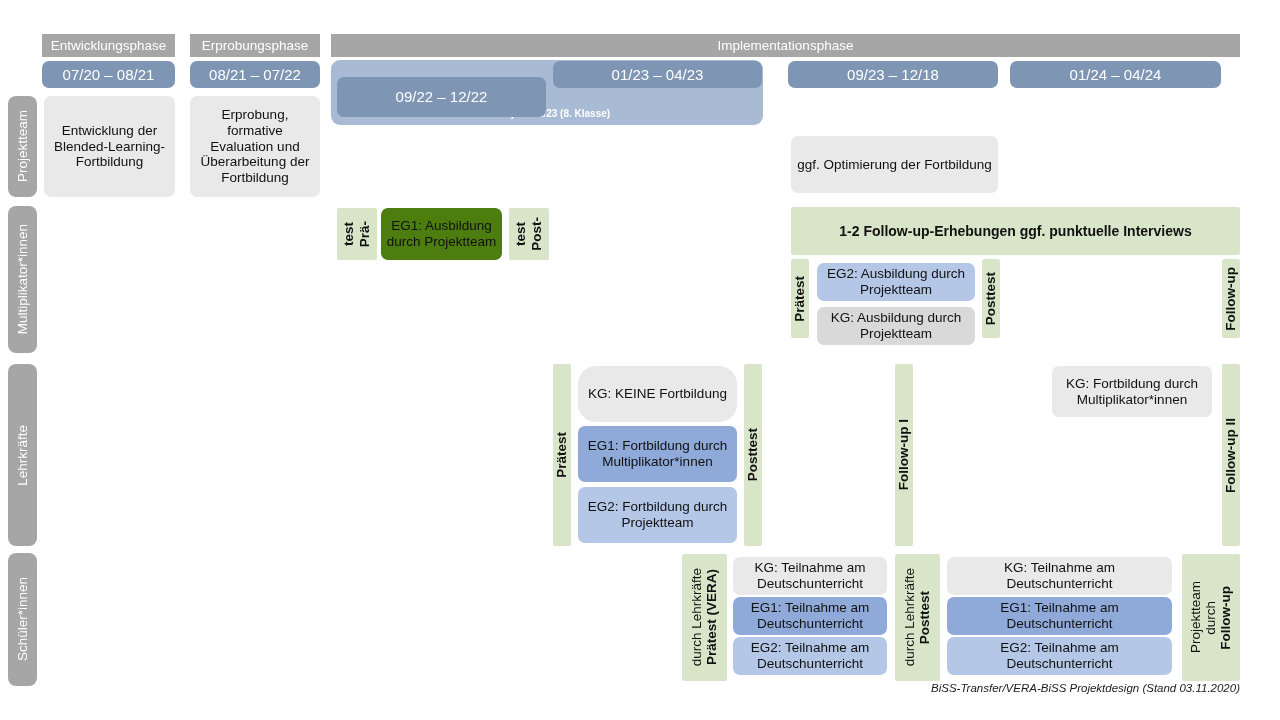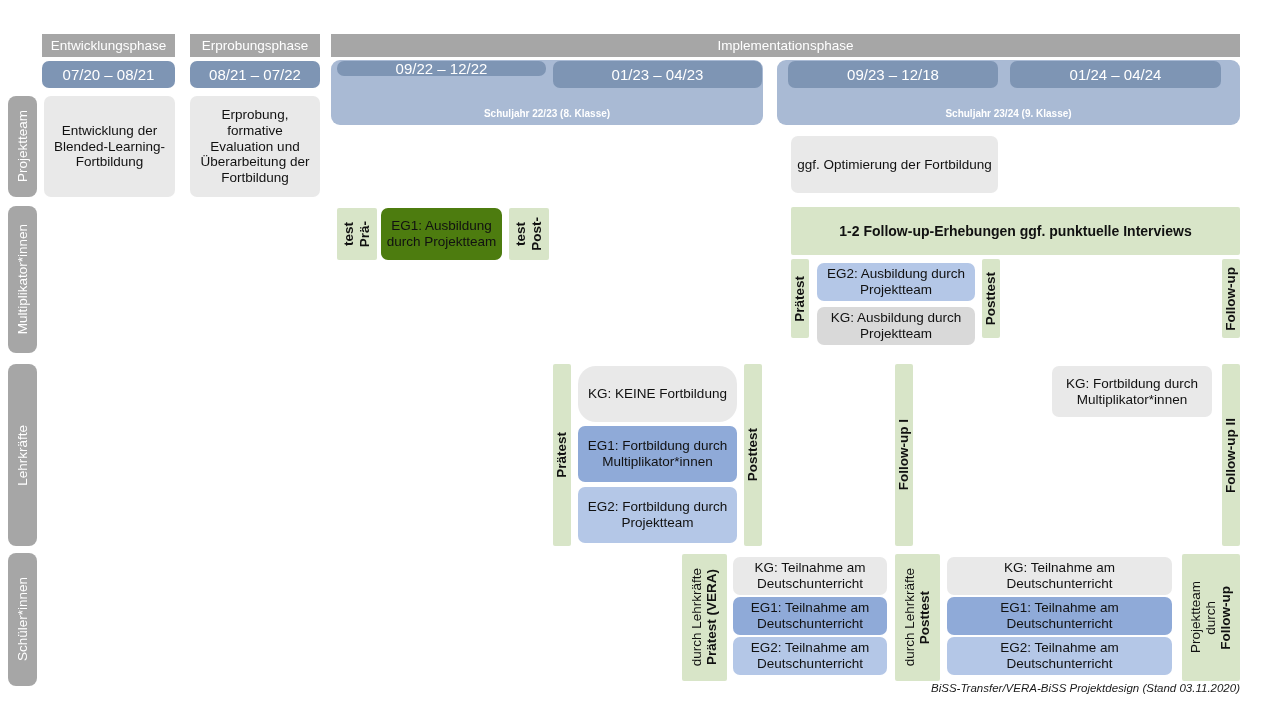--- a/index.html
+++ b/index.html
@@ -99,31 +99,28 @@
   <div class="abs phase-bar box" style="left:190px;top:34px;width:130px;height:23px;">
     <span>Erprobungsphase</span>
   </div>
   <div class="abs phase-bar box" style="left:331px;top:34px;width:909px;height:23px;">
     <span>Implementationsphase</span>
   </div>
 
   <div class="abs schoolyear" style="left:331px;top:60px;width:432px;height:65px;">
     <div class="schoolyear-label">Schuljahr 22/23 (8. Klasse)</div>
   </div>
-  <div class="abs schoolyear" style="left:777px;top:60px;width:463px;height:65px;">
-    <div class="schoolyear-label">Schuljahr 23/24 (9. Klasse)</div>
-  </div>
 
   <div class="abs period box" style="left:42px;top:61px;width:133px;height:27px;">
     <span>07/20 – 08/21</span>
   </div>
   <div class="abs period box" style="left:190px;top:61px;width:130px;height:27px;">
     <span>08/21 – 07/22</span>
   </div>
-  <div class="abs period box" style="left:337px;top:61px;width:209px;height:15px;">
+  <div class="abs period box" style="left:337px;top:77px;width:209px;height:40px;">
     <span>09/22 – 12/22</span>
   </div>
   <div class="abs period box" style="left:553px;top:61px;width:209px;height:27px;">
     <span>01/23 – 04/23</span>
   </div>
   <div class="abs period box" style="left:788px;top:61px;width:210px;height:27px;">
     <span>09/23 – 12/18</span>
   </div>
   <div class="abs period box" style="left:1010px;top:61px;width:211px;height:27px;">
     <span>01/24 – 04/24</span>

